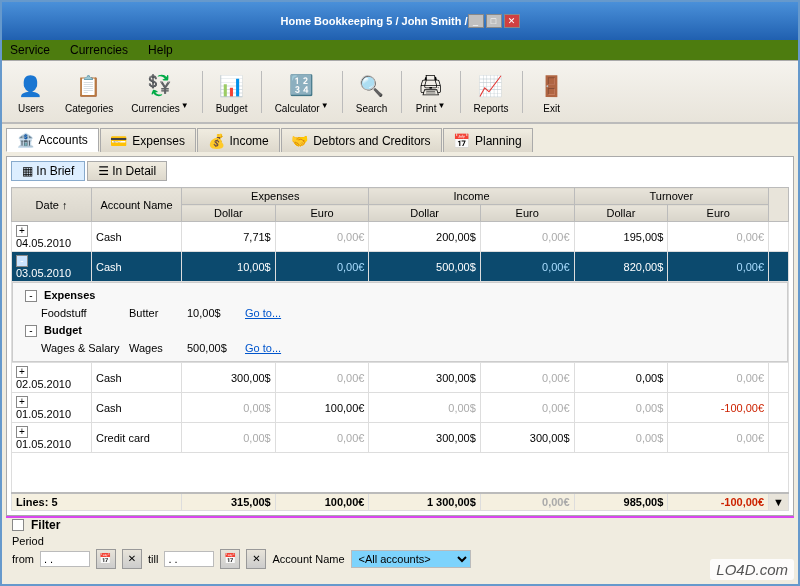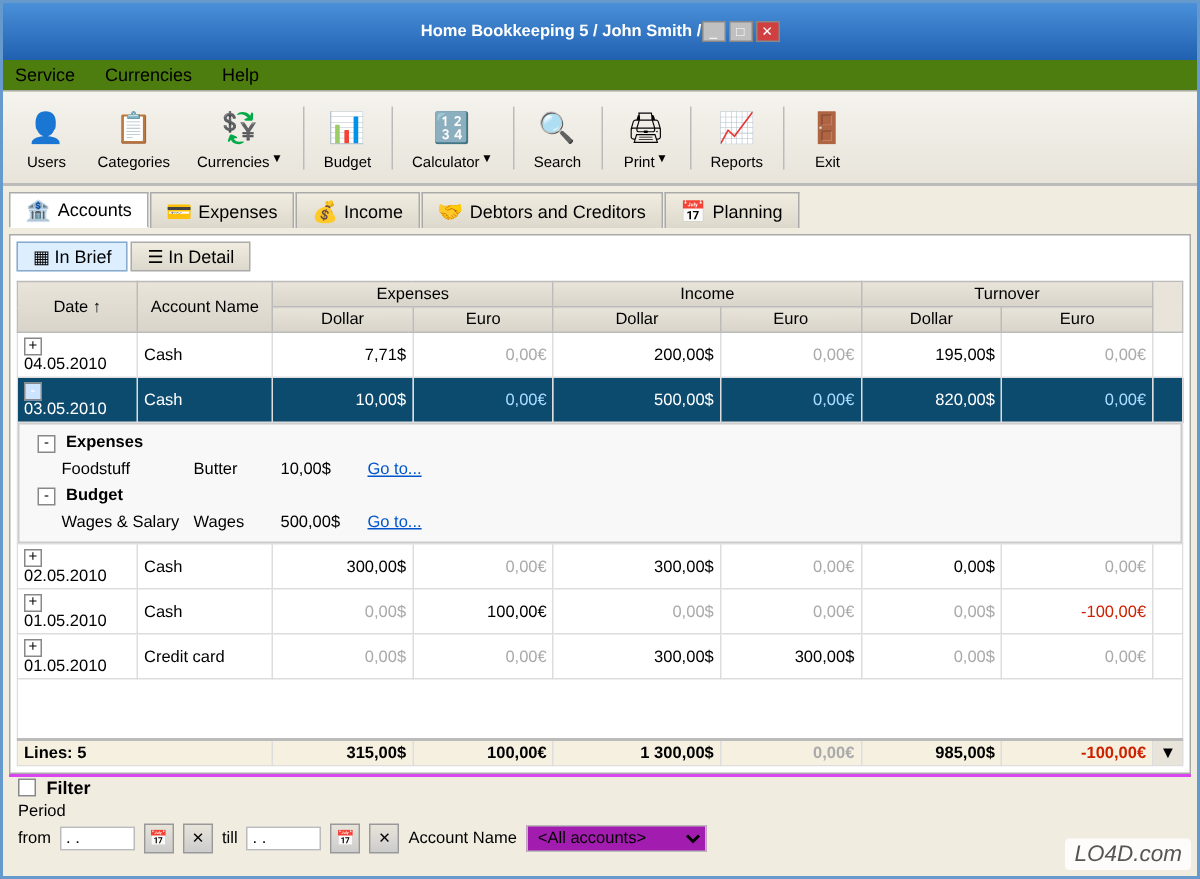--- a/index.html
+++ b/index.html
@@ -194,21 +194,21 @@
       width: 20px; height: 20px;
       background: linear-gradient(to bottom, #e8e4da, #ccc);
       border: 1px solid #999;
       display: inline-flex; align-items: center; justify-content: center;
       cursor: pointer;
       font-size: 10px;
     }
     .account-select {
       font-size: 11px;
       border: 1px solid #bbb;
-      background: #a21caf;
+      background: #7dd3fc;
       padding: 1px 3px;
       width: 120px;
     }
 
     .watermark {
       position: absolute;
       bottom: 4px;
       right: 4px;
       background: rgba(255,255,255,0.85);
       padding: 2px 6px;

